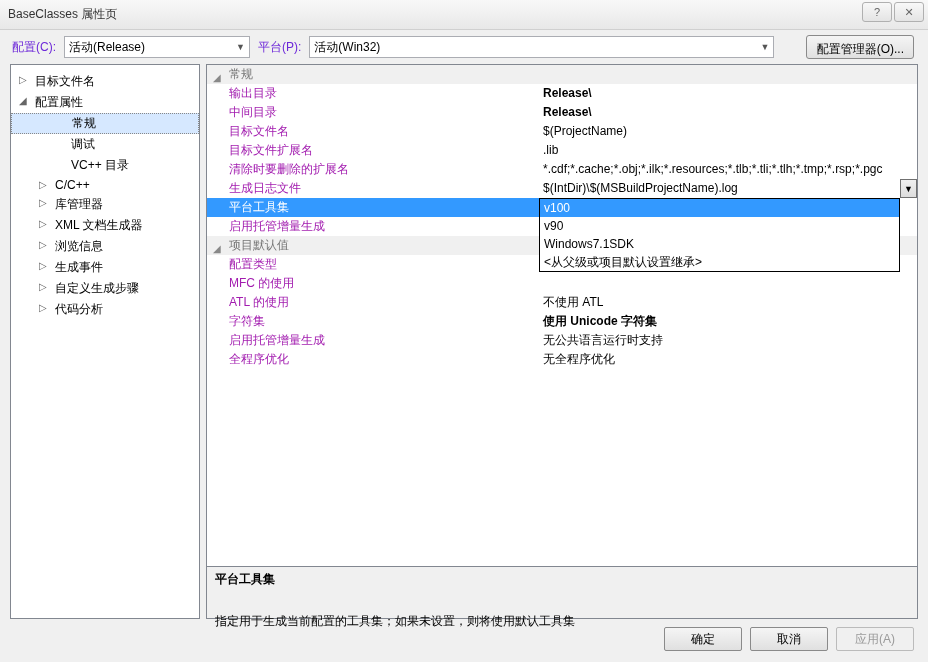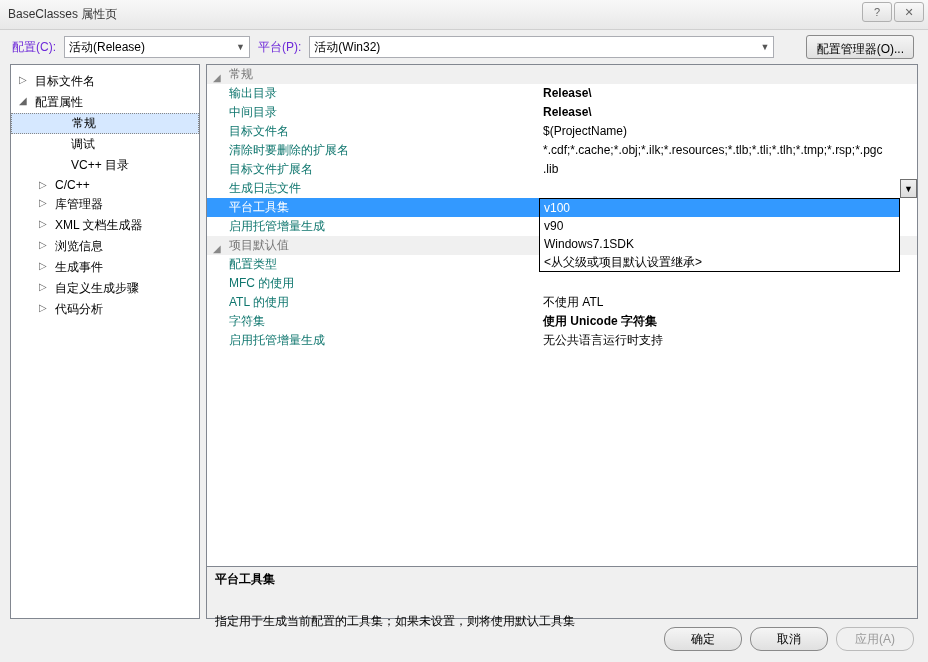--- a/index.html
+++ b/index.html
@@ -28,37 +28,37 @@
 .tree-item .expander { position: absolute; left: 8px; top: 3px; width: 10px; height: 10px; font-size: 10px; color: #666; }
 .tree-item.level2 .expander { left: 28px; }
 .tree-item.selected { background: #d6e8ff; border: 1px dotted #888; padding-top:1px; padding-bottom:1px; }
 
 .right-panel { flex: 1; display: flex; flex-direction: column; border: 1px solid #828790; background: #fff; position: relative; }
 
 .prop-grid { flex: 1; overflow: hidden; position: relative; }
 .prop-row { display: flex; height: 19px; line-height: 19px; }
 .prop-cat { background: #f0f0f0; color: #777; padding-left: 22px; position: relative; height: 19px; line-height: 19px; }
 .prop-cat .caret { position: absolute; left: 6px; top: 3px; font-size: 10px; color: #888; }
-.prop-name { width: 332px; padding-left: 22px; color: #0f766e; }
+.prop-name { width: 332px; padding-left: 22px; color: #a21caf; }
 .prop-val { flex: 1; padding-left: 4px; color: #000; white-space: nowrap; overflow: hidden; }
 .prop-val.bold { font-weight: bold; }
 .prop-row.selected .prop-name { background: #3399ff; color: #fff; }
 .prop-row.selected .prop-val { font-weight: bold; }
 
 .dropdown-overlay { position: absolute; left: 332px; top: 133px; right: 17px; border: 1px solid #000; background: #fff; z-index: 10; }
 .dropdown-btn { position: absolute; right: 0; top: 114px; width: 17px; height: 19px; background: linear-gradient(#f0f0f0,#ddd); border: 1px solid #707070; display:flex; align-items:center; justify-content:center; font-size:9px; z-index:11; cursor:pointer; }
 .dd-item { height: 18px; line-height: 18px; padding-left: 4px; cursor: pointer; }
 .dd-item.sel { background: #3399ff; color: #fff; }
 
 .desc-panel { height: 52px; border-top: 1px solid #828790; background: #f0f0f0; padding: 4px 8px; }
 .desc-title { font-weight: bold; color: #000; margin-bottom: 2px; }
 .desc-text { color: #000; margin-top: 25px; }
 
 .button-bar { height: 40px; display: flex; align-items: center; justify-content: flex-end; padding-right: 14px; gap: 8px; }
-.btn { width: 78px; height: 24px; background: linear-gradient(#f5f5f5,#e0e0e0); border: 1px solid #8a8a8a; border-radius: 11px; display:flex; align-items:center; justify-content:center; cursor:pointer; }
+.btn { width: 78px; height: 24px; background: linear-gradient(#f5f5f5,#e0e0e0); border: 1px solid #8a8a8a; border-radius: 2px; display:flex; align-items:center; justify-content:center; cursor:pointer; }
 .btn.disabled { color: #9a9a9a; border-color: #bbb; background: #f0f0f0; cursor: default; }
 </style>
 </head>
 <body>
 
 <div class="title-bar">
   <span class="title-text">BaseClasses 属性页</span>
   <div class="title-buttons">
     <div class="title-btn">?</div>
     <div class="title-btn">✕</div>
@@ -106,29 +106,30 @@
         </div>
         <div class="prop-row">
           <div class="prop-name">中间目录</div>
           <div class="prop-val bold">Release\</div>
         </div>
         <div class="prop-row">
           <div class="prop-name">目标文件名</div>
           <div class="prop-val">$(ProjectName)</div>
         </div>
         <div class="prop-row">
+          <div class="prop-name">目标文件扩展名</div>
+          <div class="prop-val">.lib</div>
+        </div>
+        <div class="prop-row">
           <div class="prop-name">清除时要删除的扩展名</div>
           <div class="prop-val">*.cdf;*.cache;*.obj;*.ilk;*.resources;*.tlb;*.tli;*.tlh;*.tmp;*.rsp;*.pgc</div>
         </div>
         <div class="prop-row">
-          <div class="prop-name">目标文件扩展名</div>
-          <div class="prop-val">.lib</div>
-        </div>
-        <div class="prop-row">
           <div class="prop-name">生成日志文件</div>
+          <div class="prop-val">$(IntDir)\$(MSBuildProjectName).log</div>
         </div>
         <div class="prop-row selected">
           <div class="prop-name">平台工具集</div>
           <div class="prop-val bold">v100</div>
         </div>
         <div class="prop-row">
           <div class="prop-name">启用托管增量生成</div>
           <div class="prop-val"></div>
         </div>
         <div class="prop-cat"><span class="caret">◢</span><span>项目默认值</span></div>
@@ -145,20 +146,24 @@
           <div class="prop-val">不使用 ATL</div>
         </div>
         <div class="prop-row">
           <div class="prop-name">字符集</div>
           <div class="prop-val bold">使用 Unicode 字符集</div>
         </div>
         <div class="prop-row">
           <div class="prop-name">启用托管增量生成</div>
           <div class="prop-val">无公共语言运行时支持</div>
         </div>
+        <div class="prop-row">
+          <div class="prop-name">全程序优化</div>
+          <div class="prop-val">无全程序优化</div>
+        </div>
         <div class="dropdown-btn">▼</div>
       <div class="dropdown-overlay" id="dropdown">
           <div class="dd-item sel">v100</div>
           <div class="dd-item">v90</div>
           <div class="dd-item">Windows7.1SDK</div>
           <div class="dd-item">&lt;从父级或项目默认设置继承&gt;</div>
         </div>
     </div>
     <div class="desc-panel">
       <div class="desc-title">平台工具集</div>

